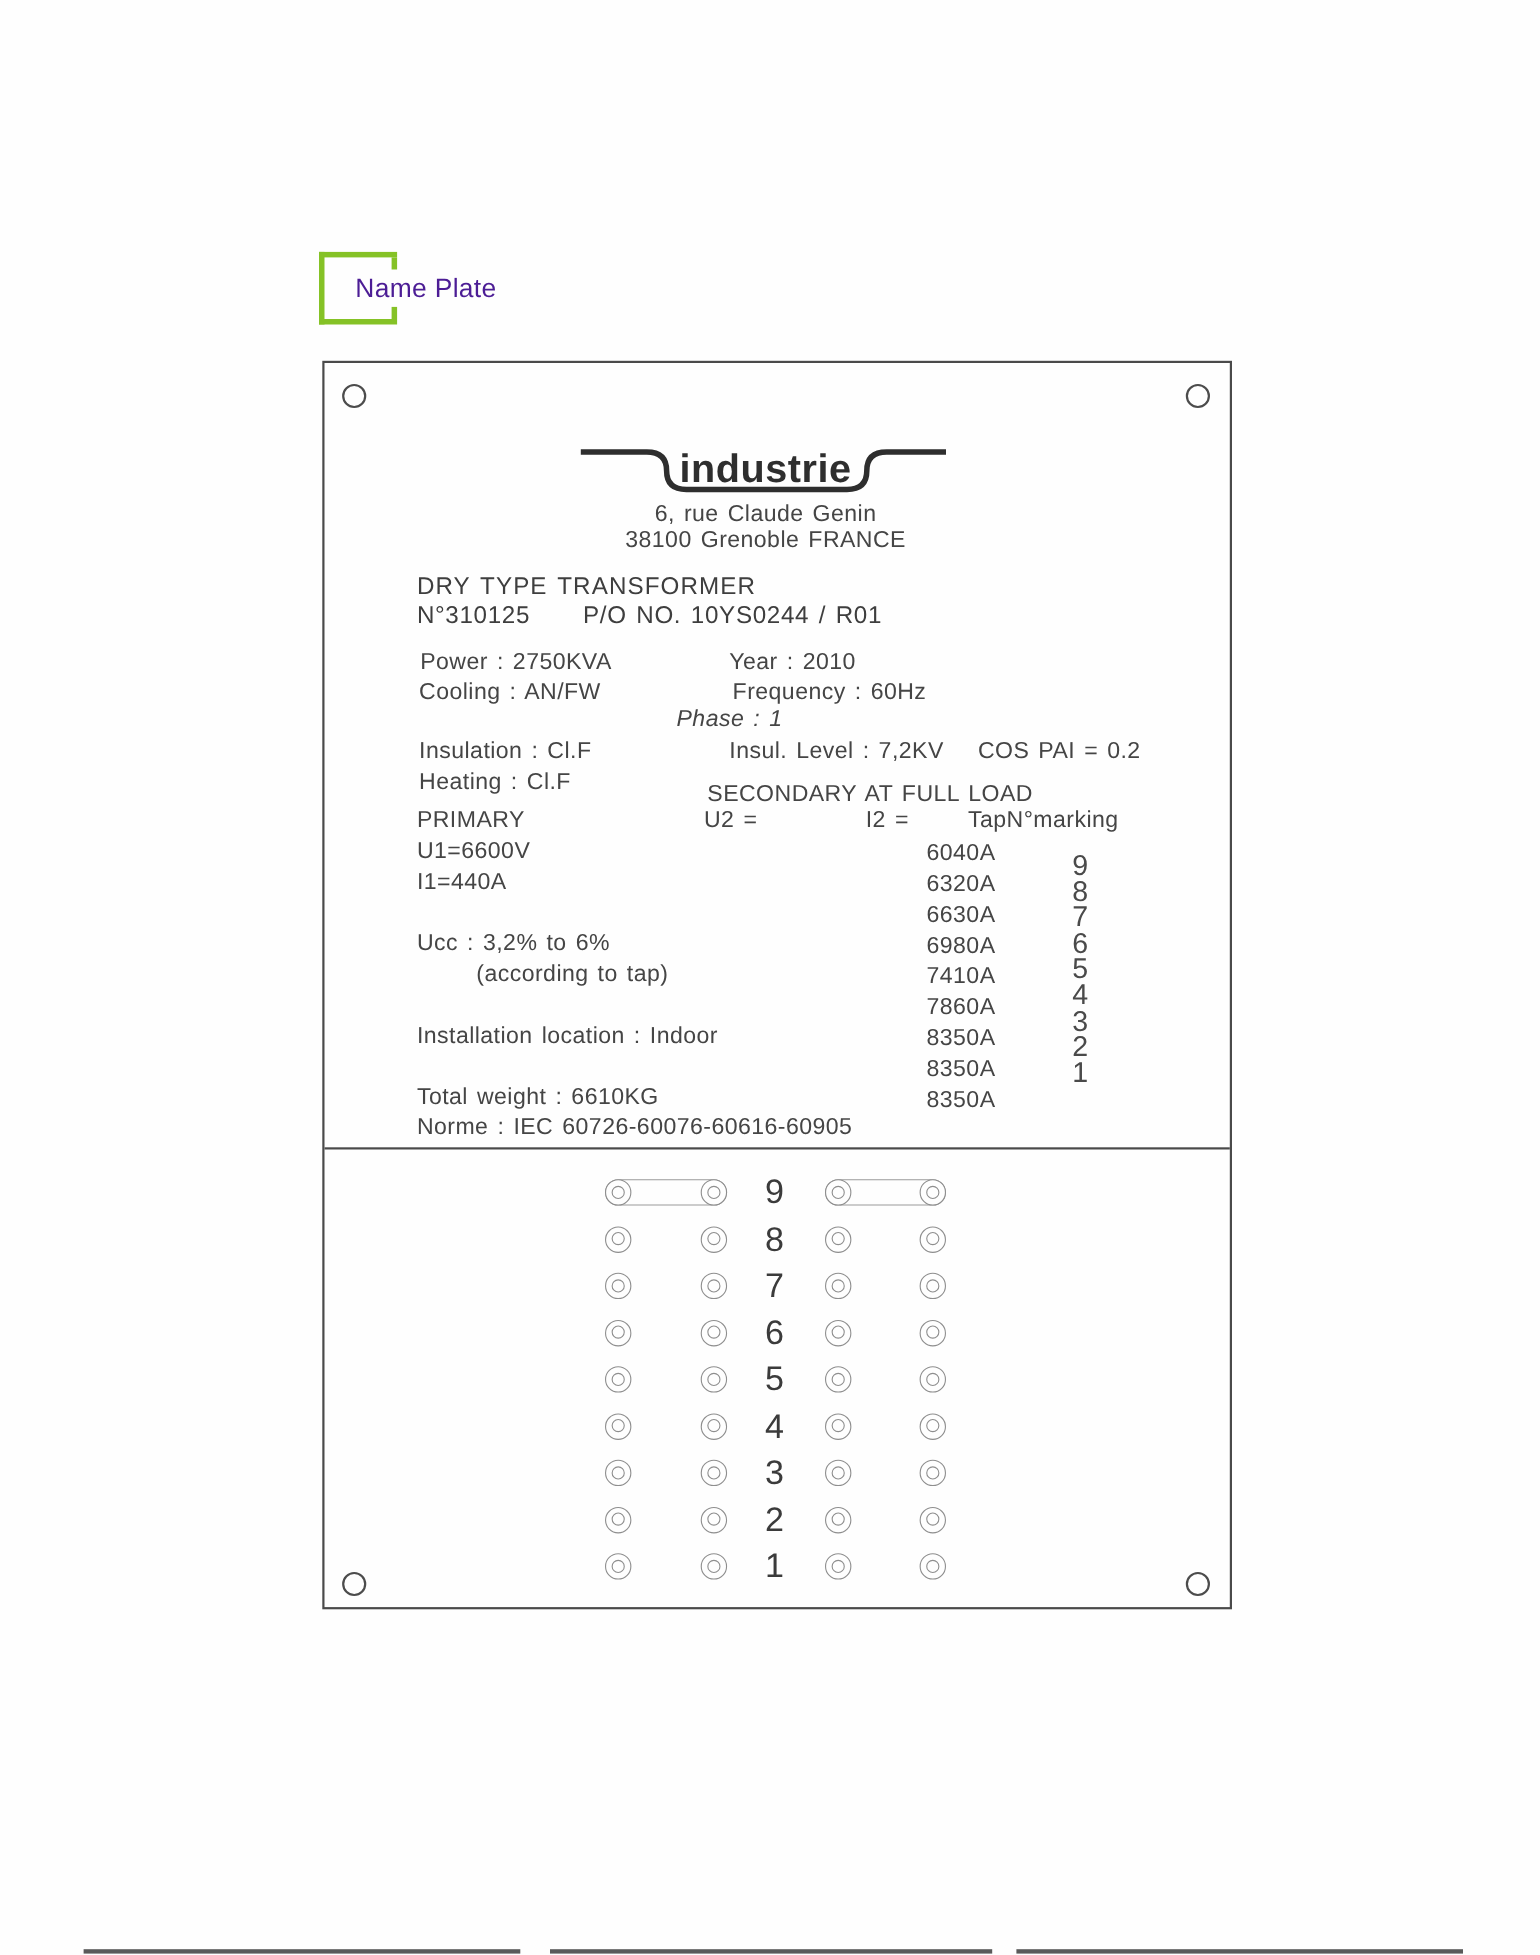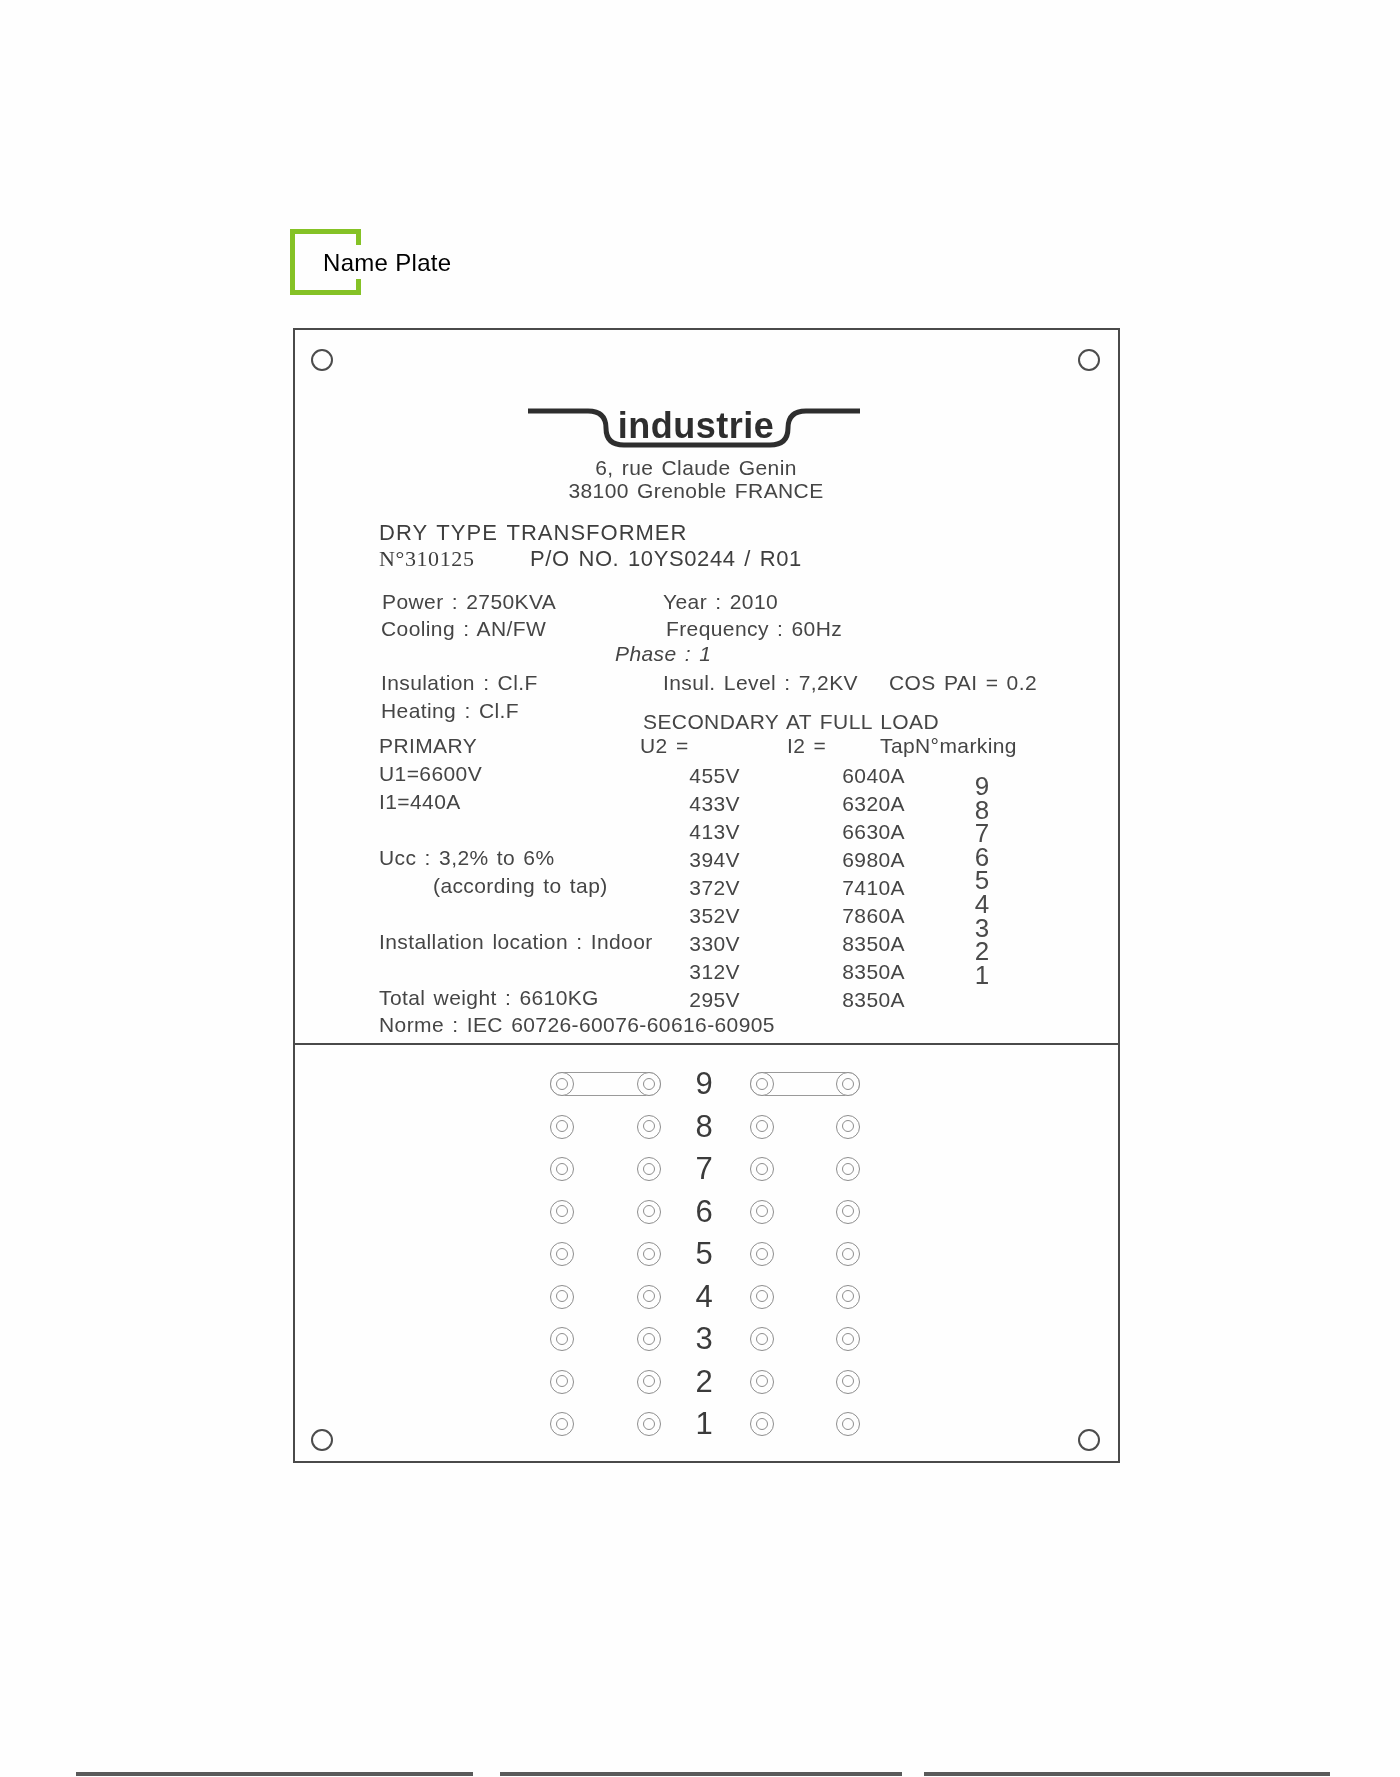--- a/index.html
+++ b/index.html
@@ -11,21 +11,21 @@
 
   
   #callout-box{
     left:290px;top:229px;width:71px;height:66px;
     border-top:5px solid var(--accent);border-left:5px solid var(--accent);border-bottom:5px solid var(--accent);
     box-sizing:border-box;
   }
   .callout-stub{position:absolute;right:0;width:5px;height:11px;background:var(--accent);}
   .stub-top{top:0;}
   .stub-bottom{bottom:0;}
-  #callout-label{left:323px;top:249px;font-size:24px;color:#000000;letter-spacing:.3px;white-space:nowrap;}
+  #callout-label{left:323px;top:249px;font-size:24px;color:#4c1d95;letter-spacing:.3px;white-space:nowrap;}
 
   
   #plate{
     left:293px;top:328px;width:827px;height:1135px;
     border:2px solid #4a4a4a;box-sizing:border-box;background:#fefefe;
   }
   .hole{
     position:absolute;width:22px;height:22px;border:2px solid #4c4c4c;border-radius:50%;box-sizing:border-box;
   }
   #divider{left:0;top:713px;width:823px;height:2px;background:#4a4a4a;}
@@ -81,21 +81,21 @@
 
     <svg class="abs" style="left:229px;top:71px;" width="340" height="64" viewBox="0 0 340 64">
       <path d="M4 10 H64 q18 0 18 17 q0 17 18 17 H246 q18 0 18 -17 q0 -17 18 -17 H336" fill="none" stroke="#2e2e2e" stroke-width="5"></path>
       <text x="172" y="37" text-anchor="middle" font-size="36" font-weight="bold" letter-spacing="0.5" fill="#2e2e2e" font-family="Liberation Sans, sans-serif">industrie</text>
     </svg>
 
     <div id="addr1" class="txt ctr" style="top:126px;">6, rue Claude Genin</div>
     <div id="addr2" class="txt ctr" style="top:149px;">38100 Grenoble FRANCE</div>
 
     <div id="title-line" class="txt" style="left:84px;top:190px;text-align:right;">DRY TYPE TRANSFORMER</div>
-    <div id="serial-no" class="txt" style="left:84px;top:216px;font-family:Liberation Serif, serif;">N°310125</div>
+    <div id="serial-no" class="txt" style="left:84px;top:216px;">N°310125</div>
     <div id="po-no" class="txt" style="left:235px;top:216px;">P/O NO. 10YS0244 / R01</div>
 
     <div class="txt" style="left:87px;top:260px;">Power : 2750KVA</div>
     <div class="txt" style="left:368px;top:260px;">Year : 2010</div>
     <div class="txt" style="left:86px;top:287px;">Cooling : AN/FW</div>
     <div class="txt" style="left:371px;top:287px;">Frequency : 60Hz</div>
     <div class="txt" style="left:320px;top:312px;font-style:italic;">Phase : 1</div>
     <div class="txt" style="left:86px;top:341px;">Insulation : Cl.F</div>
     <div class="txt" style="left:368px;top:341px;">Insul. Level : 7,2KV</div>
     <div class="txt" style="left:594px;top:341px;">COS PAI = 0.2</div>
@@ -108,31 +108,20 @@
     <div class="txt" style="left:492px;top:404px;">I2 =</div>
     <div class="txt" style="left:585px;top:404px;">TapN°marking</div>
 
     <div class="txt" style="left:84px;top:432px;">U1=6600V</div>
     <div class="txt" style="left:84px;top:460px;">I1=440A</div>
     <div class="txt" style="left:84px;top:516px;">Ucc : 3,2% to 6%</div>
     <div class="txt" style="left:138px;top:544px;">(according to tap)</div>
     <div class="txt" style="left:84px;top:600px;text-align:right;">Installation location : Indoor</div>
     <div class="txt" style="left:84px;top:656px;">Total weight : 6610KG</div>
 
-    <div id="u2-col" class="txt col-block">
-      <span>455V</span>
-      <span>433V</span>
-      <span>413V</span>
-      <span>394V</span>
-      <span>372V</span>
-      <span>352V</span>
-      <span>330V</span>
-      <span>312V</span>
-      <span>295V</span>
-    </div>
 
     <div id="i2-col" class="txt col-block">
       <span>6040A</span>
       <span>6320A</span>
       <span>6630A</span>
       <span>6980A</span>
       <span>7410A</span>
       <span>7860A</span>
       <span>8350A</span>
       <span>8350A</span>

